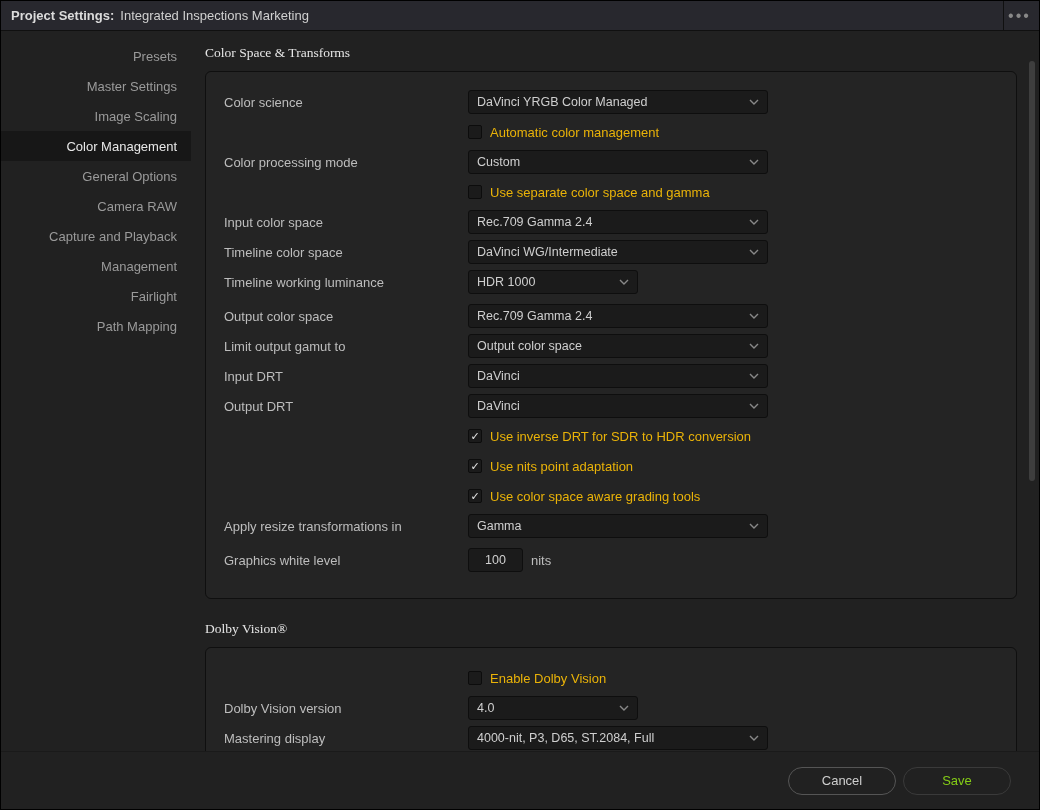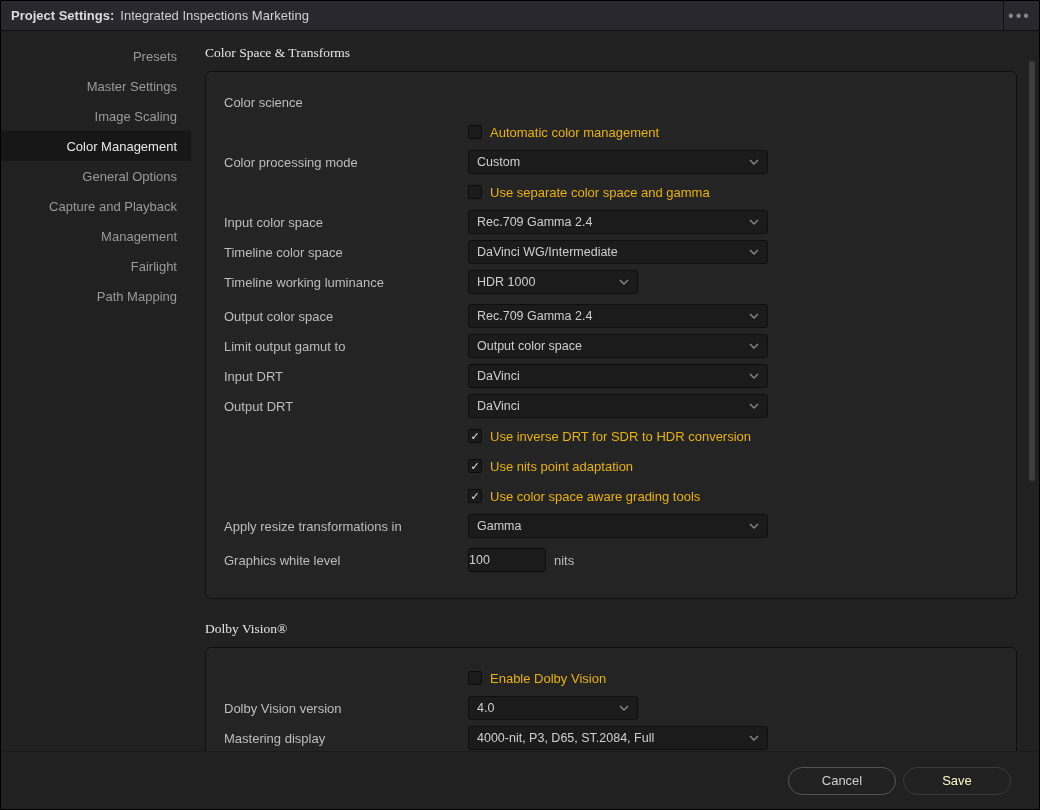--- a/index.html
+++ b/index.html
@@ -45,28 +45,28 @@
   .dropdown.w300 { width: 300px; }
   .dropdown.w170 { width: 170px; }
   .chev svg { width: 10px; height: 10px; display: block; }
   .checkbox {
     width: 14px; height: 14px; background: #1b1b1b; border: 1px solid #0c0c0c; border-radius: 2px;
     display: inline-flex; align-items: center; justify-content: center; cursor: pointer; flex-shrink: 0;
   }
   .checkbox.checked::after { content: "✓"; color: #e6e6e6; font-size: 11px; line-height: 1; }
   .chk-label { color: #eab308; font-size: 13px; }
   .textinput {
-    width: 78px; height: 24px; background: #1b1b1b; border: 1px solid #0e0e0e; border-radius: 3px;
-    color: #d0d0d0; text-align: left; font-size: 12.5px;
+    width: 55px; height: 24px; background: #1b1b1b; border: 1px solid #0e0e0e; border-radius: 3px;
+    color: #d0d0d0; text-align: center; font-size: 12.5px;
   }
   .unit { color: #bdbdbd; font-size: 13px; }
   .footer { height: 58px; background: #212121; display: flex; align-items: center; justify-content: flex-end; padding-right: 28px; gap: 7px; border-top: 1px solid #1a1a1a; }
   .btn { width: 108px; height: 28px; border-radius: 14px; display: flex; align-items: center; justify-content: center; font-size: 13px; cursor: pointer; }
   .btn.cancel { border: 1px solid #555; color: #cfcfcf; background: transparent; }
-  .btn.save { border: 1px solid #3a3a3a; color: #fef9c3; background: transparent; }
+  .btn.save { border: 1px solid #3a3a3a; color: #84cc16; background: transparent; }
   .gap4 { height: 4px; }
 </style>
 </head>
 <body>
 
 <div class="window">
   <div class="titlebar">
     <span class="label">Project Settings:</span>
     <span class="project">Integrated Inspections Marketing</span>
     <span class="spacer"></span>
@@ -84,40 +84,53 @@
       <div class="item">
           <span>Image Scaling</span>
         </div>
       <div class="item active">
           <span>Color Management</span>
         </div>
       <div class="item">
           <span>General Options</span>
         </div>
       <div class="item">
+          <span>Camera RAW</span>
+        </div>
+      <div class="item">
           <span>Capture and Playback</span>
         </div>
       <div class="item">
           <span>Management</span>
         </div>
       <div class="item">
           <span>Fairlight</span>
         </div>
       <div class="item">
           <span>Path Mapping</span>
         </div>
     </div>
 
     <div class="main">
       <div class="content">
         <div class="section-title">Color Space &amp; Transforms</div>
         <div class="panel">
 
           <div class="row">
             <div class="lbl">Color science</div>
+            <div class="ctl">
+              <div class="dropdown w300">
+                <span>DaVinci YRGB Color Managed</span>
+                <span class="chev">
+                    <svg viewBox="0 0 10 10">
+                      <path d="M1 3 L5 7 L9 3" stroke="#888" stroke-width="1.4" fill="none"></path>
+                    </svg>
+                  </span>
+              </div>
+            </div>
           </div>
 
           <div class="row">
             <div class="lbl"></div>
             <div class="ctl">
               <span class="checkbox"></span>
               <span class="chk-label">Automatic color management</span>
             </div>
           </div>
 

